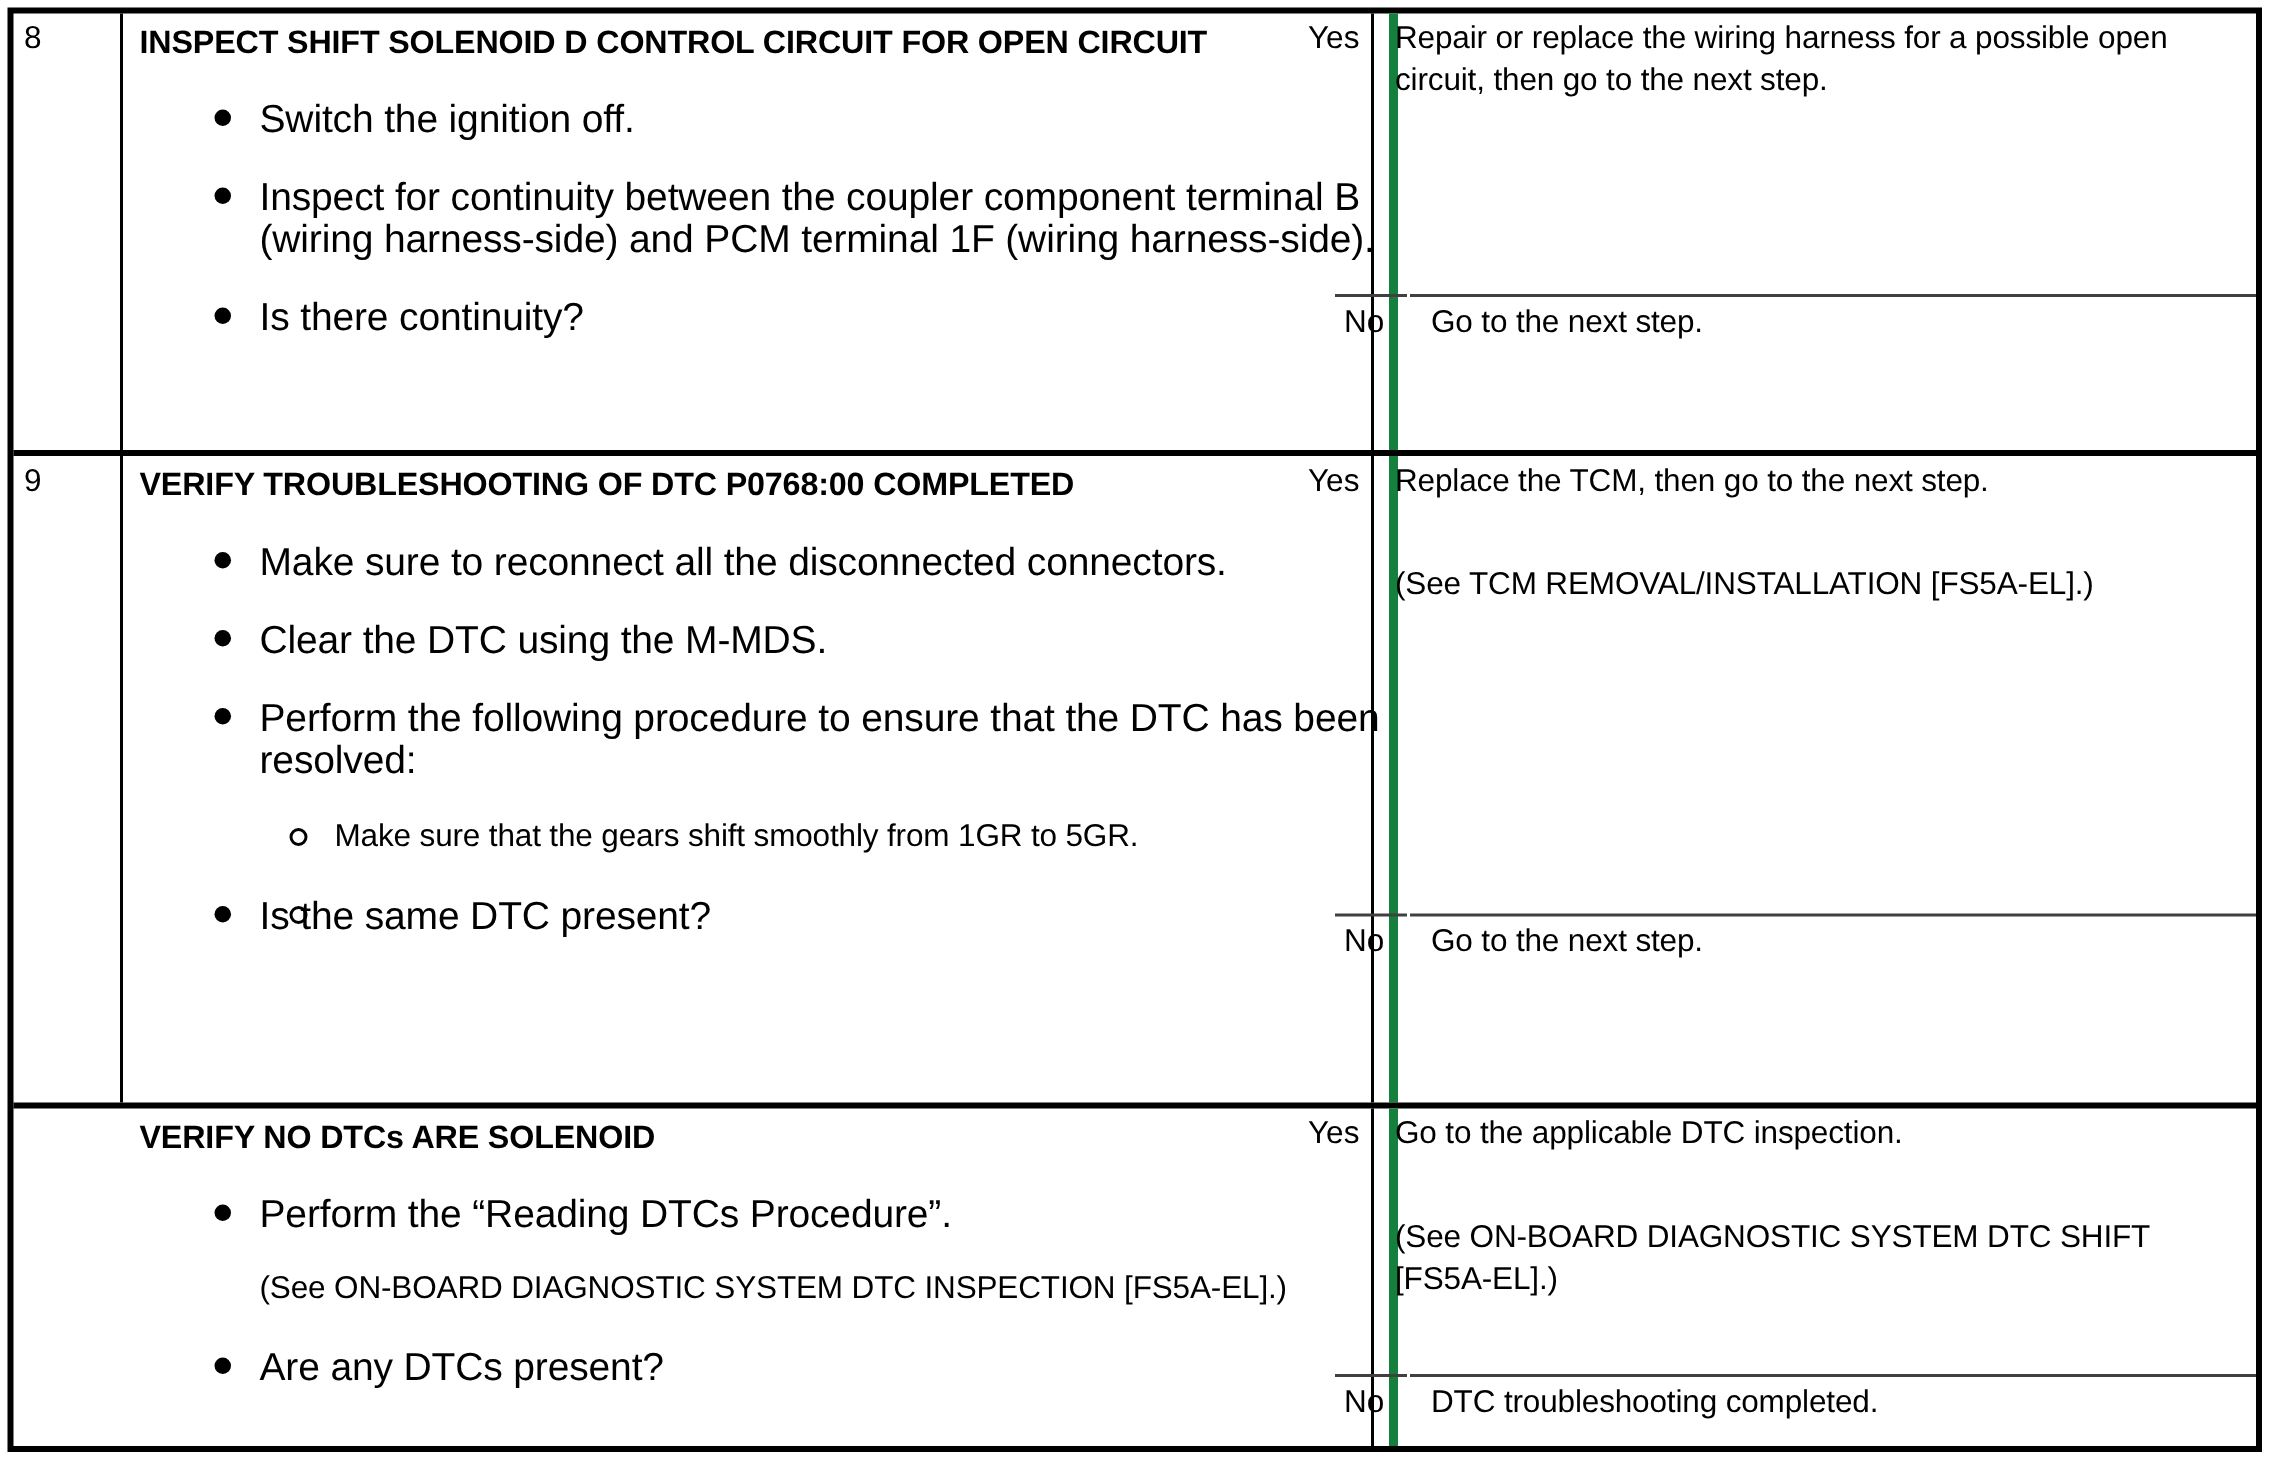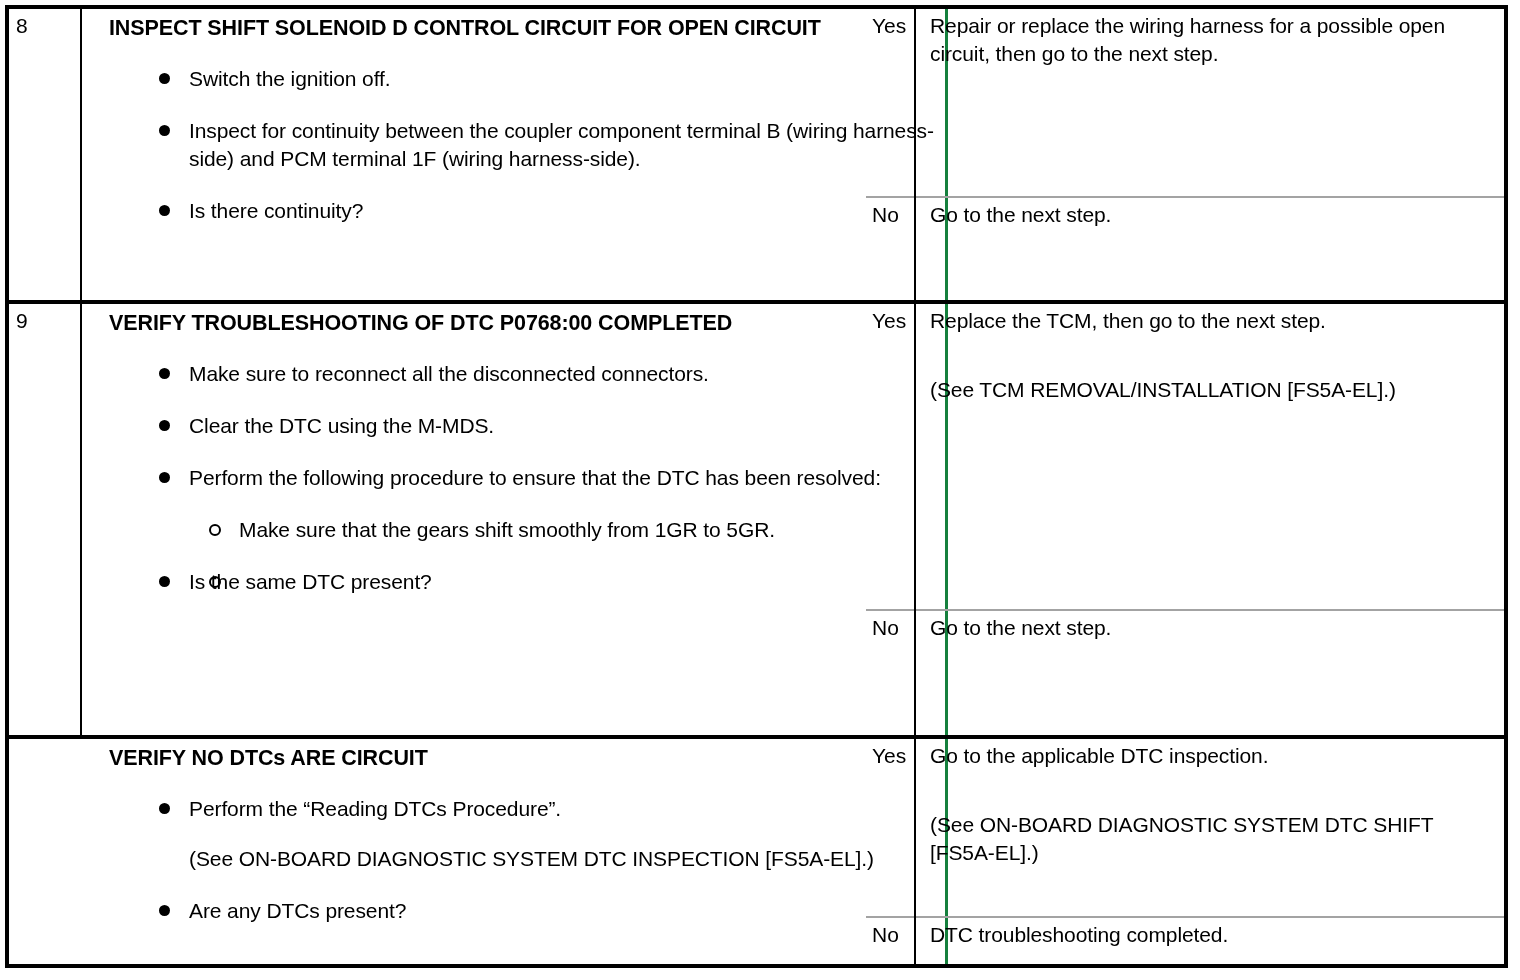--- a/index.html
+++ b/index.html
@@ -62,26 +62,26 @@
     top: 4px;
     font-size: 21px;
     line-height: 25px;
     letter-spacing: 0.2px;
     white-space: nowrap;
   }
 
   
   .col-desc {
     position: absolute;
-    left: 90px;
+    left: 74px;
     top: 0;
     width: 849px;
     height: 100%;
     box-sizing: border-box;
-    border-right: 3px solid #15803d;
+    border-right: 6px solid #15803d;
     overflow: hidden;
   }
   .desc-inner {
     position: absolute;
     left: 10px;
     top: 6px;
     right: 6px;
   }
   .desc-title {
     font-size: 21.5px;
@@ -93,21 +93,21 @@
   }
 
   .bullets {
     margin: 0;
     padding: 0;
     list-style: none;
   }
   .bullet {
     position: relative;
     padding-left: 80px;
-    font-size: 21px;
+    font-size: 26px;
     line-height: 28px;
     letter-spacing: -0.1px;
     margin-top: 24px;
   }
   .bullet .dot {
     position: absolute;
     left: 50px;
     top: 0;
     width: 11px;
     height: 11px;
@@ -173,21 +173,22 @@
     overflow: hidden;
   }
 
   .ans-cell {
     position: absolute;
     left: 0;
     width: 100%;
     box-sizing: border-box;
   }
   .ans-cell.split {
-    border-top: 2px solid #a3a3a3;
+    border-top: 2px solid #404040;
+    margin-left: 24px;
   }
   .yn-text {
     position: absolute;
     left: 6px;
     top: 3px;
     font-size: 21px;
     line-height: 27px;
     white-space: nowrap;
   }
   .act-text {
@@ -311,21 +312,21 @@
         <div class="ans-cell split" style="top:305px; height:130px;">
           <div class="act-text">Go to the next step.</div>
         </div>
       </div>
     </div>
 
     <div class="step-row divider-top" id="row-10" style="top:726px; height:229px;">
 
       <div class="col-desc">
         <div class="desc-inner">
-          <div class="desc-title">VERIFY NO DTCs ARE CIRCUIT</div>
+          <div class="desc-title">VERIFY NO DTCs ARE SOLENOID</div>
           <ul class="bullets">
             <li class="bullet">
               <span class="dot"></span>
               <span class="btext">Perform the “Reading DTCs Procedure”.</span>
             </li>
           </ul>
           <div class="note">(See ON-BOARD DIAGNOSTIC SYSTEM DTC INSPECTION [FS5A-EL].)</div>
           <ul class="bullets">
             <li class="bullet">
               <span class="dot"></span>

